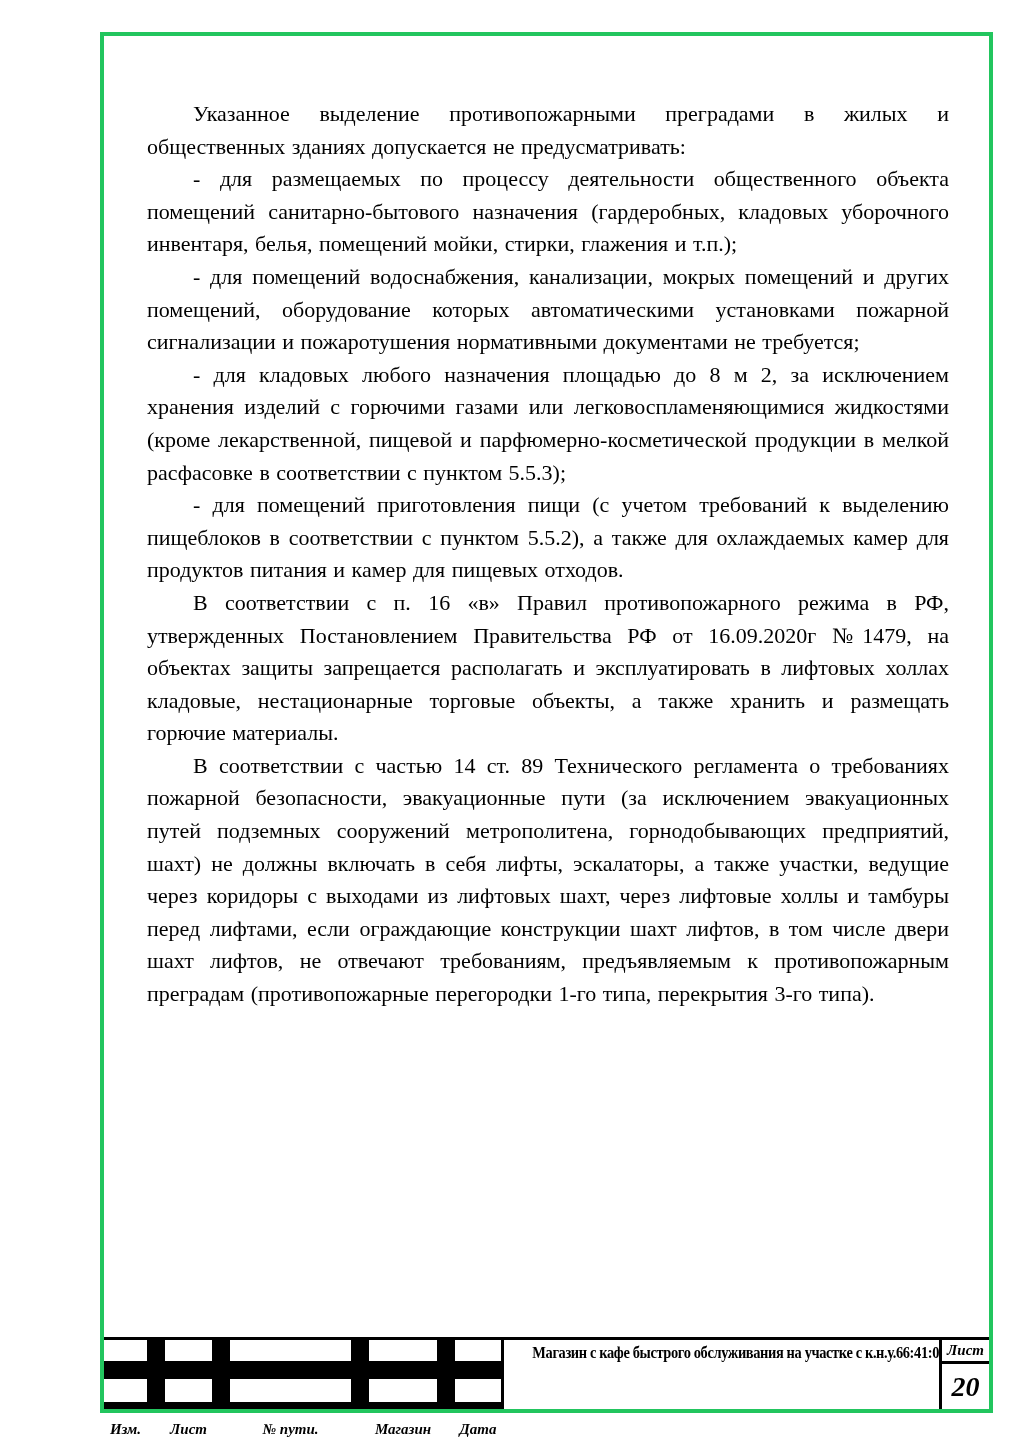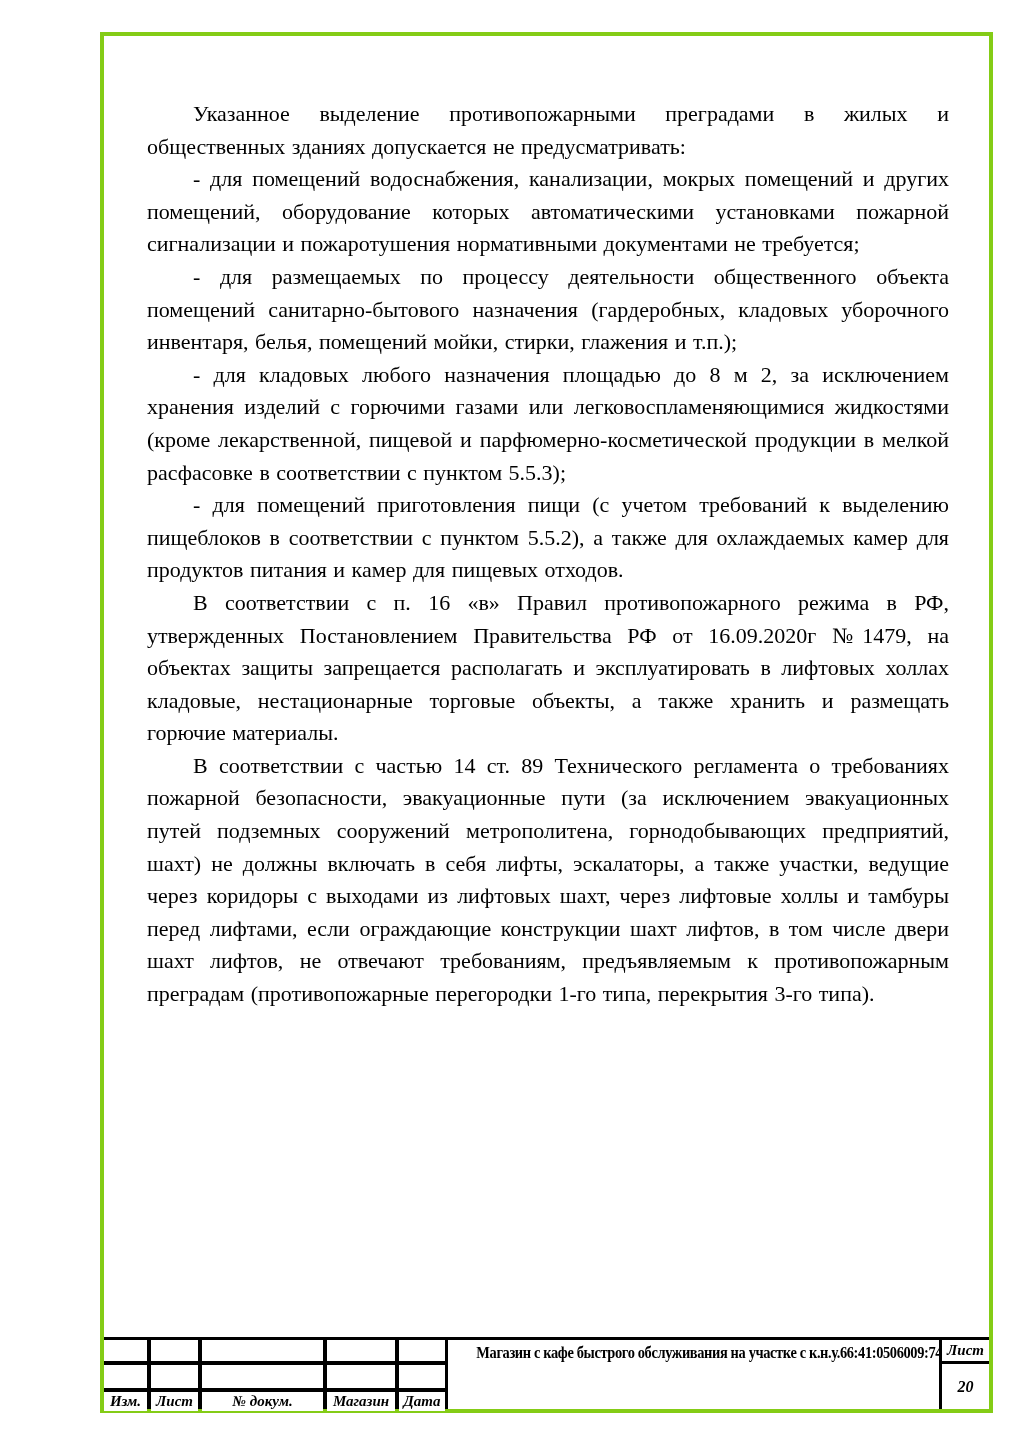--- a/index.html
+++ b/index.html
@@ -11,21 +11,21 @@
     color: #000000;
     font-family: "Liberation Serif", "DejaVu Serif", serif;
     overflow: hidden;
   }
   .frame {
     position: absolute;
     left: 100px;
     top: 32px;
     width: 893px;
     height: 1381px;
-    border: 4px solid #84cc16;
+    border: 4px solid #22c55e;
     box-sizing: border-box;
     background: #ffffff;
   }
   .content {
     position: absolute;
     top: 0;
     left: 0;
     right: 0;
     bottom: 72px;
     padding: 62px 40px 0 43px;
@@ -48,21 +48,21 @@
     height: 72px;
     border-top: 3px solid #000000;
     box-sizing: border-box;
     display: flex;
     background: #ffffff;
   }
   .stamp-left {
     display: grid;
     grid-template-columns: 43px 47px 121px 68px 46px;
     grid-template-rows: 21px 23px 19px;
-    gap: 4px;
+    gap: 18px;
     background: #000000;
     border-right: 3px solid #000000;
     flex: 0 0 auto;
   }
   .stamp-left > div { background: #ffffff; }
   .cell-label {
     display: flex;
     align-items: center;
     justify-content: center;
     font-style: italic;
@@ -105,33 +105,33 @@
     font-weight: 700;
     font-size: 15px;
   }
   .sheet-number {
     flex: 1;
     display: flex;
     align-items: center;
     justify-content: center;
     font-style: italic;
     font-weight: 700;
-    font-size: 16px;
+    font-size: 28px;
   }
 </style>
 </head>
 <body>
 
 <div class="page">
   <div class="frame">
 
     <div class="content">
       <p class="para">Указанное выделение противопожарными преградами в жилых и общественных зданиях допускается не предусматривать:</p>
+      <p class="para">- для размещаемых по процессу деятельности общественного объекта помещений санитарно-бытового назначения (гардеробных, кладовых уборочного инвентаря, белья, помещений мойки, стирки, глажения и т.п.);</p>
       <p class="para">- для помещений водоснабжения, канализации, мокрых помещений и других помещений, оборудование которых автоматическими установками пожарной сигнализации и пожаротушения нормативными документами не требуется;</p>
-      <p class="para">- для размещаемых по процессу деятельности общественного объекта помещений санитарно-бытового назначения (гардеробных, кладовых уборочного инвентаря, белья, помещений мойки, стирки, глажения и т.п.);</p>
       <p class="para">- для кладовых любого назначения площадью до 8 м 2, за исключением хранения изделий с горючими газами или легковоспламеняющимися жидкостями (кроме лекарственной, пищевой и парфюмерно-косметической продукции в мелкой расфасовке в соответствии с пунктом 5.5.3);</p>
       <p class="para">- для помещений приготовления пищи (с учетом требований к выделению пищеблоков в соответствии с пунктом 5.5.2), а также для охлаждаемых камер для продуктов питания и камер для пищевых отходов.</p>
       <p class="para">В соответствии с п. 16 «в» Правил противопожарного режима в РФ, утвержденных Постановлением Правительства РФ от 16.09.2020г №1479, на объектах защиты запрещается располагать и эксплуатировать в лифтовых холлах кладовые, нестационарные торговые объекты, а также хранить и размещать горючие материалы.</p>
       <p class="para">В соответствии с частью 14 ст. 89 Технического регламента о требованиях пожарной безопасности, эвакуационные пути (за исключением эвакуационных путей подземных сооружений метрополитена, горнодобывающих предприятий, шахт) не должны включать в себя лифты, эскалаторы, а также участки, ведущие через коридоры с выходами из лифтовых шахт, через лифтовые холлы и тамбуры перед лифтами, если ограждающие конструкции шахт лифтов, в том числе двери шахт лифтов, не отвечают требованиям, предъявляемым к противопожарным преградам (противопожарные перегородки 1-го типа, перекрытия 3-го типа).</p>
     </div>
 
     <div class="stamp">
 
       <div class="stamp-left">
         <div></div>
@@ -139,21 +139,21 @@
         <div></div>
         <div></div>
         <div></div>
         <div></div>
         <div></div>
         <div></div>
         <div></div>
         <div></div>
         <div class="cell-label">Изм.</div>
         <div class="cell-label">Лист</div>
-        <div class="cell-label">№ докум.</div>
+        <div class="cell-label">№ пути.</div>
         <div class="cell-label">Магазин</div>
         <div class="cell-label">Дата</div>
       </div>
 
       <div class="stamp-title">
         <span class="title-text">Магазин с кафе быстрого обслуживания на участке с к.н.у.66:41:0506009:74 д.126/2</span>
       </div>
 
       <div class="stamp-sheet">
         <div class="sheet-label">Лист</div>

